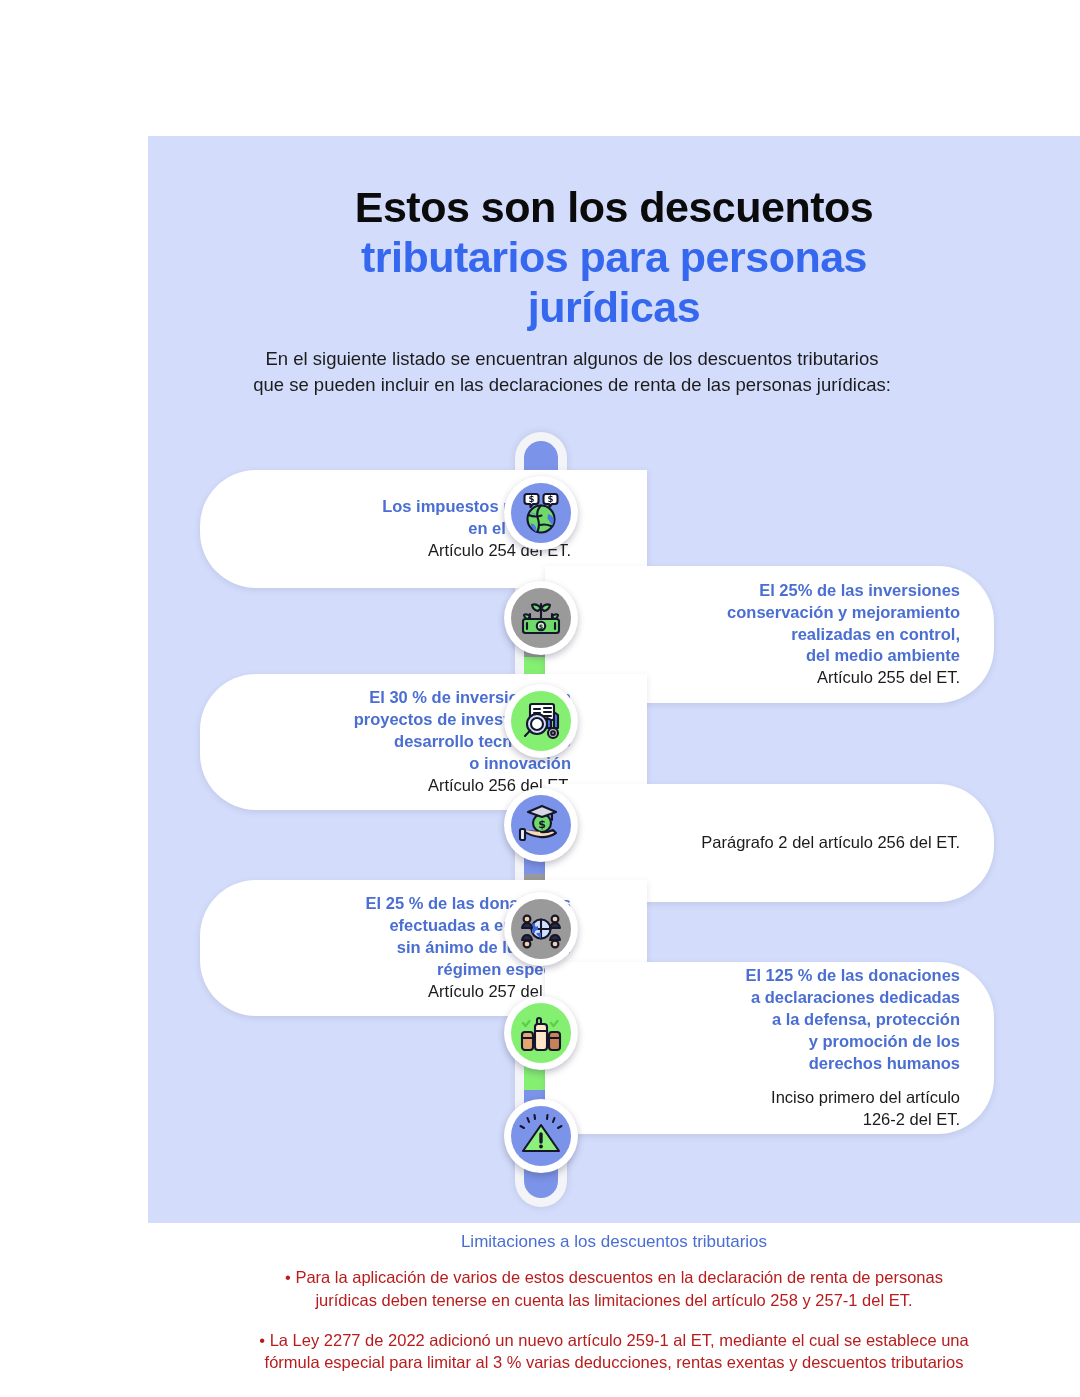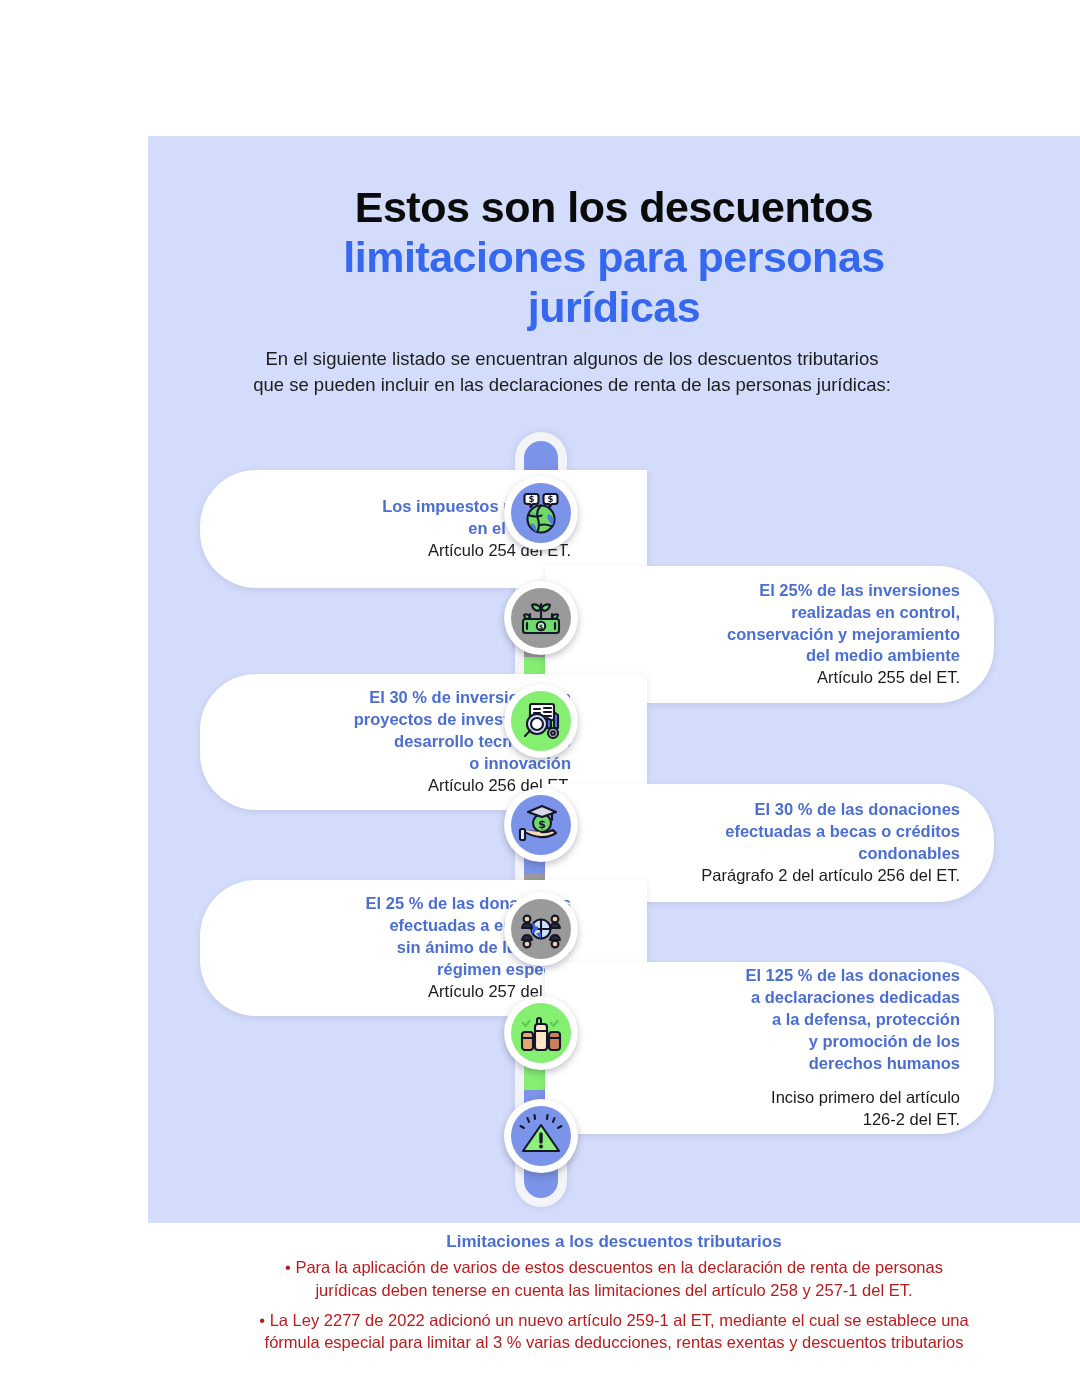--- a/index.html
+++ b/index.html
@@ -93,40 +93,40 @@
   .card-sub{
     color:#1b1b1b;font-size:16.5px;line-height:1.33;
   }
 
   
   .footer{
     position:absolute;left:148px;top:1232px;width:932px;
     text-align:center;
   }
   .footer-title{
-    color:#4a6ed2;font-weight:bold;font-size:17px;
-    margin-bottom:4px;
+    color:#4a6ed2;font-weight:normal;font-size:17px;
+    margin-bottom:14px;
     text-align:center;
   }
   .footer-p{
     color:#b91c1c;font-size:16.5px;line-height:1.38;
     margin:0 auto;max-width:700px;
   }
-  .footer-p.second{margin-top:7px;max-width:760px;}
+  .footer-p.second{margin-top:17px;max-width:760px;}
 </style>
 </head>
 <body>
 
 <div class="page">
 
   <div class="panel"></div>
 
   <div class="heading-wrap">
     <div class="title-line1">Estos son los descuentos</div>
-    <div class="title-line2">limitaciones para personas</div>
+    <div class="title-line2">tributarios para personas</div>
     <div class="title-line2">jurídicas</div>
   </div>
 
   <div class="intro">
     <div>En el siguiente listado se encuentran algunos de los descuentos tributarios</div>
     <div>que se pueden incluir en las declaraciones de renta de las personas jurídicas:</div>
   </div>
 
   <div class="spine-outer"></div>
   <div class="spine" id="spine">
@@ -145,45 +145,40 @@
           <div>Los impuestos pagados</div>
           <div>en el exterior</div>
         </div>
         <div class="card-sub">
           <div>Artículo 254 del ET.</div>
         </div>
       </div>
       <div class="card right" style="top: 566px; height: 105px; width: 339px; left: 545px;">
         <div class="card-title">
           <div>El 25% de las inversiones</div>
+          <div>conservación y mejoramiento</div>
           <div>realizadas en control,</div>
-          <div>conservación y mejoramiento</div>
           <div>del medio ambiente</div>
         </div>
         <div class="card-sub">
           <div>Artículo 255 del ET.</div>
         </div>
       </div>
       <div class="card left" style="top: 674px; height: 104px; width: 337px; left: 200px;">
         <div class="card-title">
           <div>El 30 % de inversiones en</div>
           <div>proyectos de investigación,</div>
           <div>desarrollo tecnológico</div>
           <div>o innovación</div>
         </div>
         <div class="card-sub">
           <div>Artículo 256 del ET.</div>
         </div>
       </div>
       <div class="card right" style="top: 784px; height: 86px; width: 339px; left: 545px;">
-        <div class="card-title">
-          <div>El 30 % de las donaciones</div>
-          <div>efectuadas a becas o créditos</div>
-          <div>condonables</div>
-        </div>
         <div class="card-sub">
           <div>Parágrafo 2 del artículo 256 del ET.</div>
         </div>
       </div>
       <div class="card left" style="top: 880px; height: 104px; width: 337px; left: 200px;">
         <div class="card-title">
           <div>El 25 % de las donaciones</div>
           <div>efectuadas a entidades</div>
           <div>sin ánimo de lucro del</div>
           <div>régimen especial</div>

